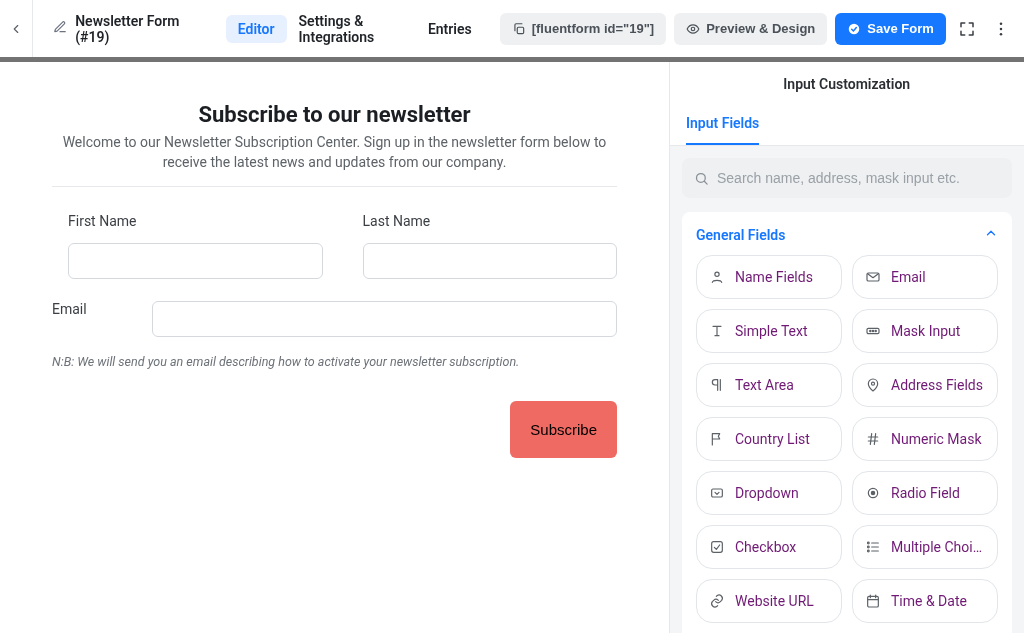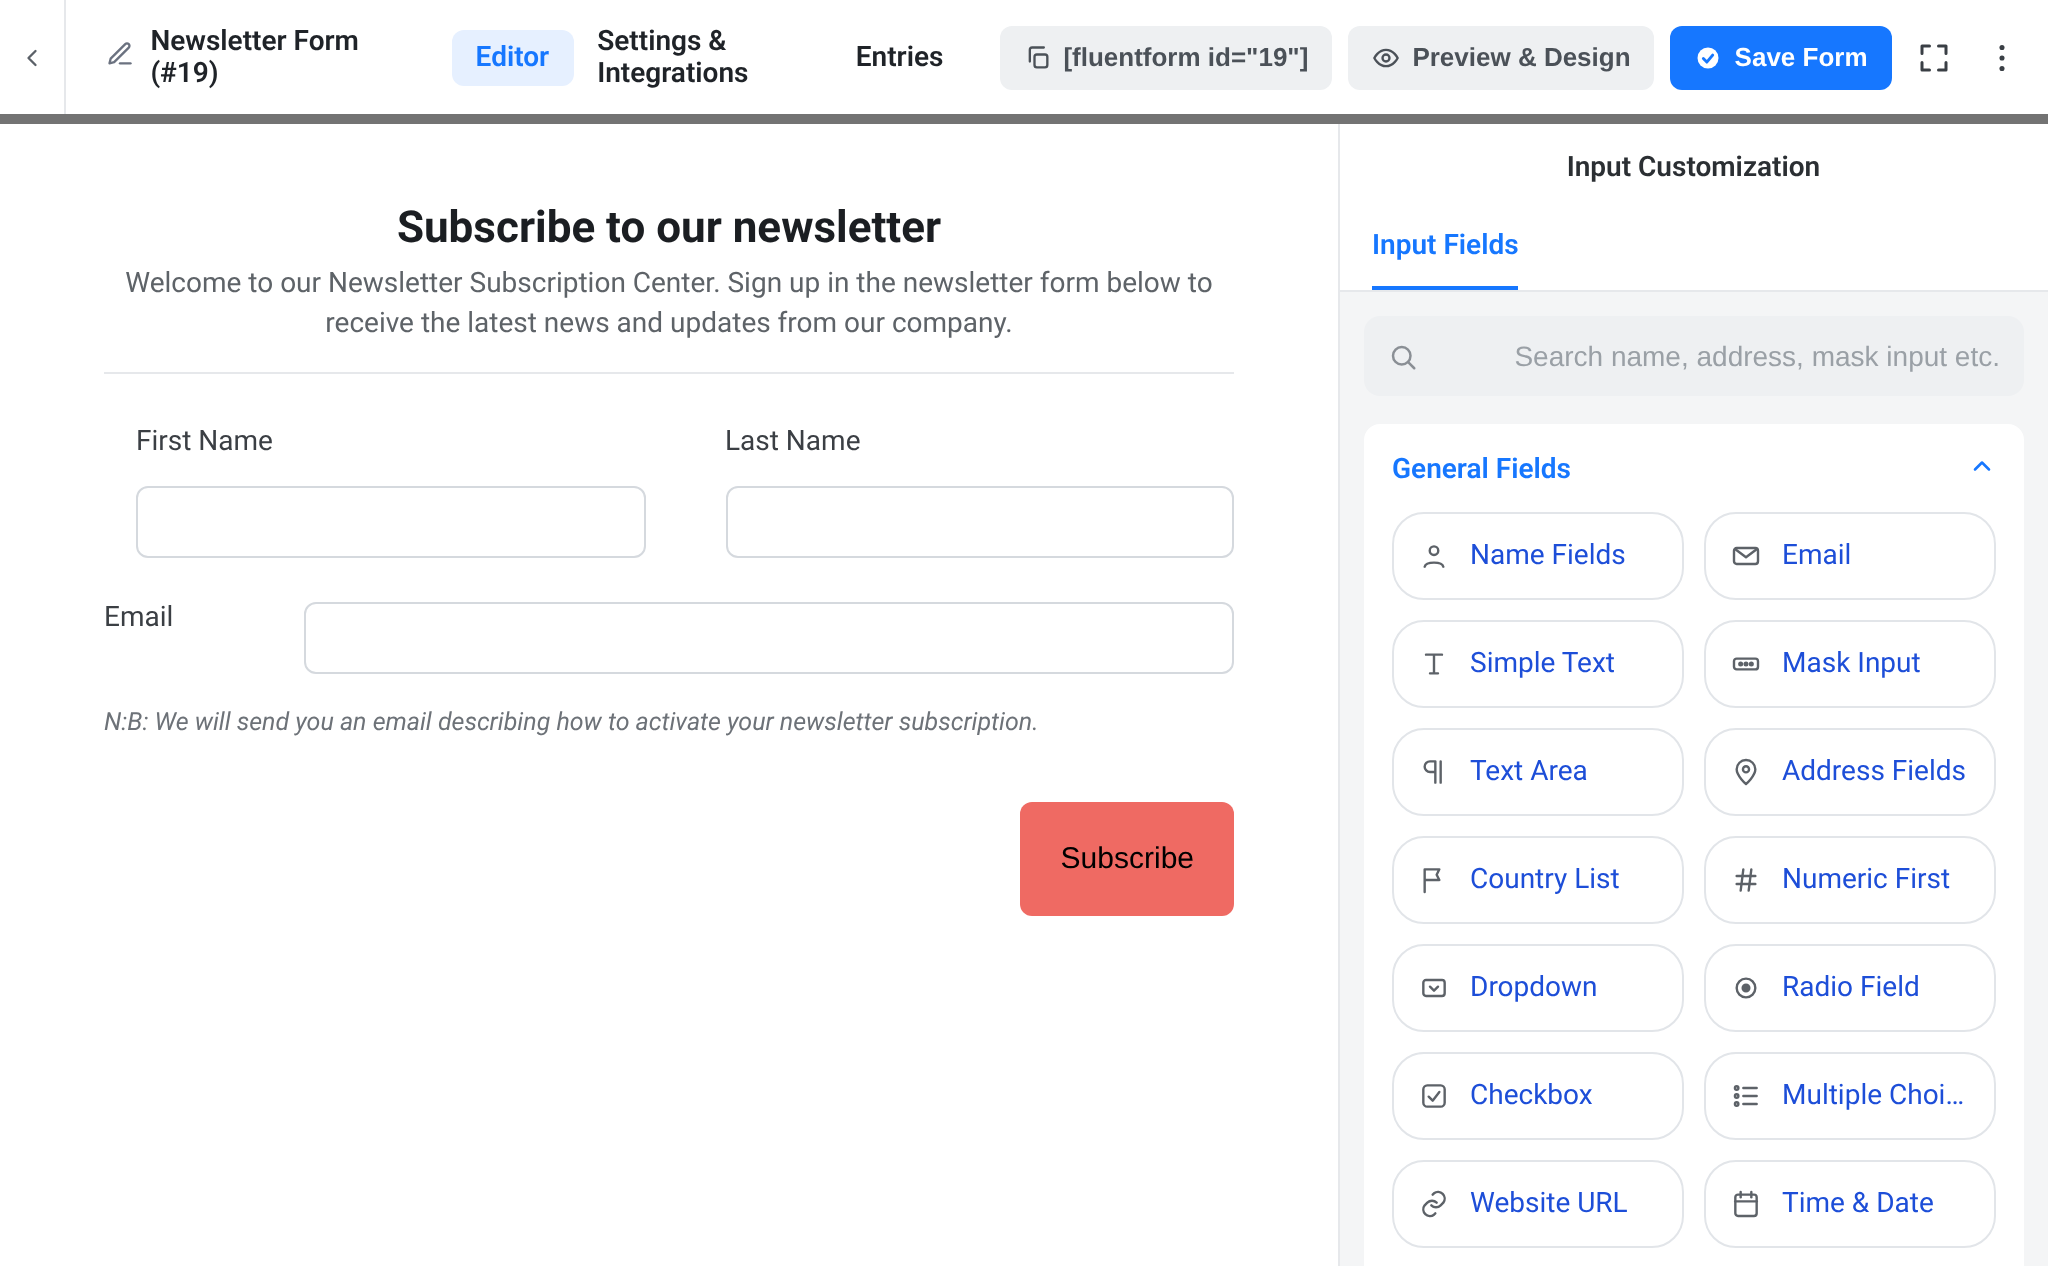--- a/index.html
+++ b/index.html
@@ -215,21 +215,20 @@
     color: #8a8f95;
     margin-bottom: 14px;
   }
   .search-box input {
     flex: 1;
     border: none;
     background: transparent;
     font-size: 14px;
     color: #4b5158;
     outline: none;
-    text-align: right;
   }
   .search-box input::placeholder { color: #9aa0a6; }
   .panel-card {
     background: #fff;
     border-radius: 8px;
     padding: 14px 14px 6px 14px;
   }
   .group-head {
     display: flex;
     align-items: center;
@@ -251,21 +250,21 @@
     display: flex;
     align-items: center;
     gap: 10px;
     height: 44px;
     border: 1px solid #e2e5e9;
     border-radius: 16px;
     padding: 0 12px;
     background: #fff;
     cursor: pointer;
     font-size: 14px;
-    color: #1d4ed8;
+    color: #701a75;
     white-space: nowrap;
     overflow: hidden;
   }
   .field-tile .ico {
     width: 16px;
     height: 16px;
     flex: 0 0 16px;
     color: #5d6268;
     display: inline-flex;
     align-items: center;
@@ -472,21 +471,21 @@
 
           <div class="field-tile">
             <span class="ico">
                 <svg width="16" height="16" viewBox="0 0 24 24" fill="none" stroke="currentColor" stroke-width="1.8" stroke-linecap="round" stroke-linejoin="round">
                   <line x1="5" y1="9" x2="19" y2="9"></line>
                   <line x1="5" y1="15" x2="19" y2="15"></line>
                   <line x1="10" y1="4" x2="8" y2="20"></line>
                   <line x1="16" y1="4" x2="14" y2="20"></line>
                 </svg>
               </span>
-            <span class="label">Numeric First</span>
+            <span class="label">Numeric Mask</span>
           </div>
 
           <div class="field-tile">
             <span class="ico">
                 <svg width="16" height="16" viewBox="0 0 24 24" fill="none" stroke="currentColor" stroke-width="1.8" stroke-linecap="round" stroke-linejoin="round">
                   <rect x="4" y="6" width="16" height="12" rx="2"></rect>
                   <polyline points="9 11 12 14 15 11"></polyline>
                 </svg>
               </span>
             <span class="label">Dropdown</span>

